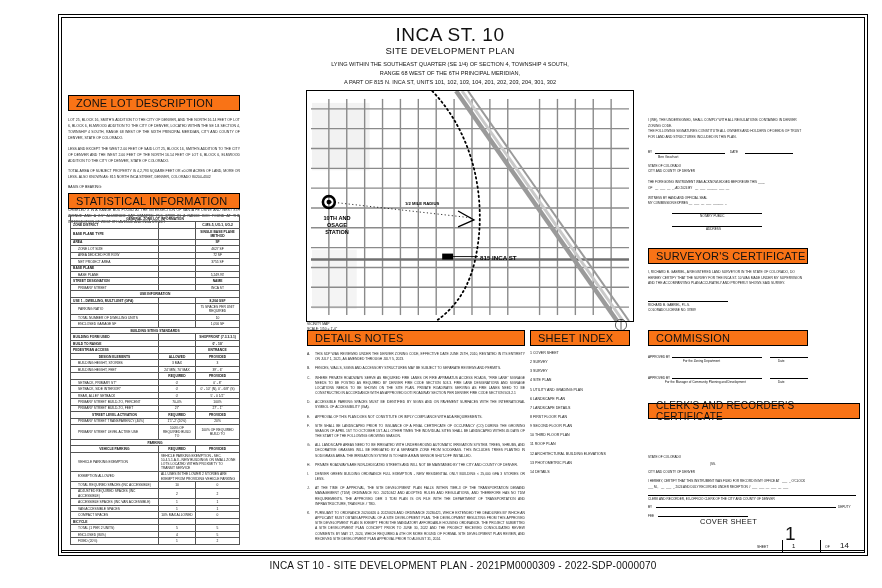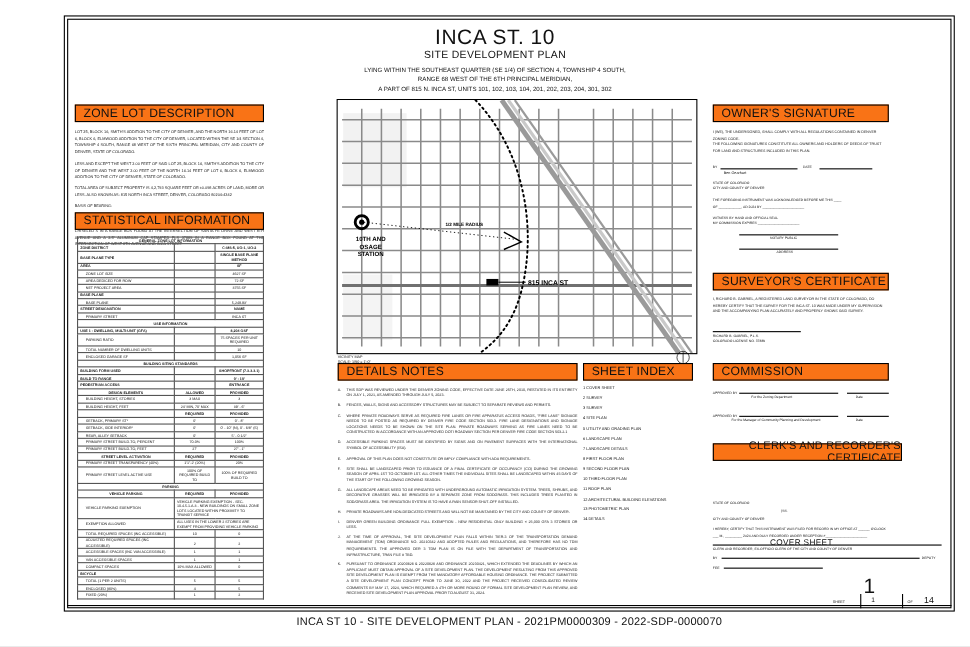--- a/index.html
+++ b/index.html
@@ -49,21 +49,21 @@
   .sidx div{margin-bottom:5.2px;}
 
   
   .r-txt{position:absolute;font-size:3.3px;line-height:1.7;color:#1a1a1a;}
   .rule{position:absolute;border-bottom:0.5px solid #000;height:0;}
   .lbl{position:absolute;font-size:3.1px;color:#111;}
 
   
   .tb-line-top{position:absolute;left:61px;top:550px;width:804px;border-top:1.2px solid #000;}
   .tb-title{position:absolute;left:61px;top:560px;width:804px;text-align:center;font-size:10px;color:#111;letter-spacing:.2px;}
-  .cover-lbl{position:absolute;left:700px;top:488px;font-size:7.5px;color:#111;letter-spacing:.3px;}
+  .cover-lbl{position:absolute;left:700px;top:517px;font-size:7.5px;color:#111;letter-spacing:.3px;}
   .bignum{position:absolute;left:785px;top:523px;font-size:19px;color:#111;}
   .sheet-sm{position:absolute;font-size:3.4px;color:#111;}
   .tb-div{position:absolute;border-left:0.8px solid #000;}
 </style>
 </head>
 <body>
 
 <div id="sheet">
 
   <div class="border-outer"></div>
@@ -454,23 +454,20 @@
       <div>7 LANDSCAPE DETAILS</div>
       <div>8 FIRST FLOOR PLAN</div>
       <div>9 SECOND FLOOR PLAN</div>
       <div>10 THIRD FLOOR PLAN</div>
       <div>11 ROOF PLAN</div>
       <div>12 ARCHITECTURAL BUILDING ELEVATIONS</div>
       <div>13 PHOTOMETRIC PLAN</div>
       <div>14 DETAILS</div>
     </div>
 
-  <div class="sec-box" style="left:648px;top:95px;width:160px;height:16px;">
-    <span>OWNER'S SIGNATURE</span>
-  </div>
   <div class="r-txt" style="left:648px;top:118px;width:160px;white-space:pre-line;">I (WE), THE UNDERSIGNED, SHALL COMPLY WITH ALL REGULATIONS CONTAINED IN DENVER ZONING CODE.
 THE FOLLOWING SIGNATURES CONSTITUTE ALL OWNERS AND HOLDERS OF DEEDS OF TRUST FOR LAND AND STRUCTURES INCLUDED IN THIS PLAN.</div>
 
   <div class="lbl" style="left:648px;top:150px;">BY</div>
   <div class="rule" style="left:655px;top:153px;width:70px;"></div>
   <div class="lbl" style="left:730px;top:150px;">DATE</div>
   <div class="rule" style="left:745px;top:153px;width:48px;"></div>
   <div class="lbl" style="left:658px;top:155px;font-size:3.4px;">Ben Gearhart</div>
 
   <div class="lbl" style="left:648px;top:164px;">STATE OF COLORADO</div>
@@ -503,21 +500,21 @@
   <div class="lbl" style="left:683px;top:359px;">For the Zoning Department</div>
   <div class="rule" style="left:770px;top:357px;width:38px;"></div>
   <div class="lbl" style="left:778px;top:359px;">Date</div>
 
   <div class="lbl" style="left:648px;top:376px;">APPROVED BY</div>
   <div class="rule" style="left:672px;top:378px;width:90px;"></div>
   <div class="lbl" style="left:665px;top:380px;">For the Manager of Community Planning and Development</div>
   <div class="rule" style="left:770px;top:378px;width:38px;"></div>
   <div class="lbl" style="left:778px;top:380px;">Date</div>
 
-  <div class="sec-box" style="left:648px;top:403px;width:172px;height:16px;text-align:right;">
+  <div class="sec-box" style="left:648px;top:403px;width:212px;height:16px;">
     <span style="font-size:10px;">CLERK'S AND RECORDER'S CERTIFICATE</span>
   </div>
   <div class="lbl" style="left:648px;top:455px;">STATE OF COLORADO</div>
   <div class="lbl" style="left:710px;top:462px;">)SS.</div>
   <div class="lbl" style="left:648px;top:470px;">CITY AND COUNTY OF DENVER</div>
   <div class="lbl" style="left:648px;top:479px;">I HEREBY, CERTIFY THAT THIS INSTRUMENT WAS FILED FOR RECORD IN MY OFFICE AT ______ O'CLOCK</div>
   <div class="lbl" style="left:648px;top:485px;">___ M., _________ 2024 AND DULY RECORDED UNDER RECEPTION #______________________</div>
   <div class="rule" style="left:648px;top:495px;width:208px;"></div>
   <div class="lbl" style="left:648px;top:497px;">CLERK AND RECORDER, EX-OFFICIO CLERK OF THE CITY AND COUNTY OF DENVER</div>
   <div class="lbl" style="left:648px;top:505px;">BY</div>

